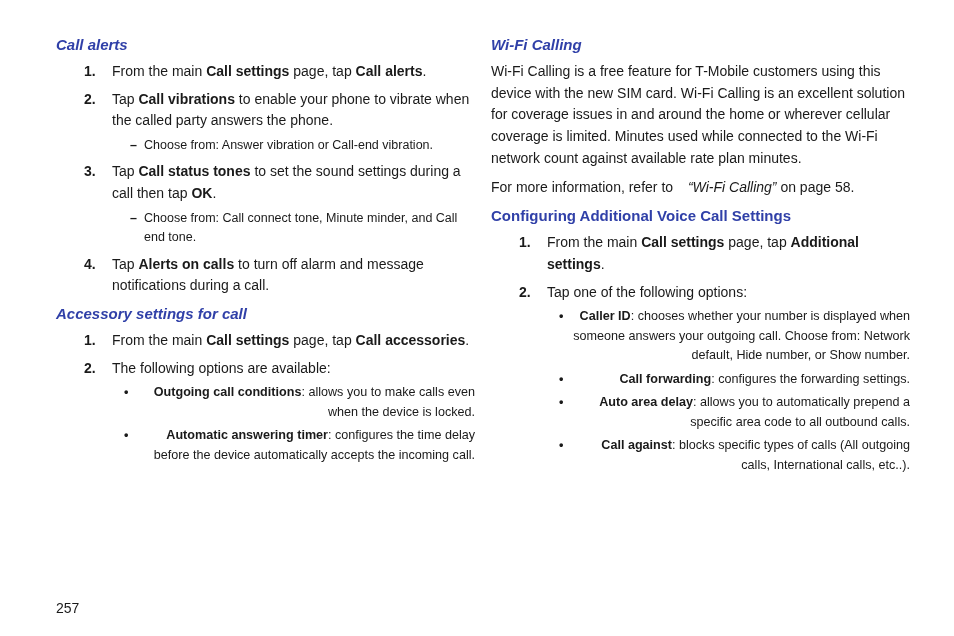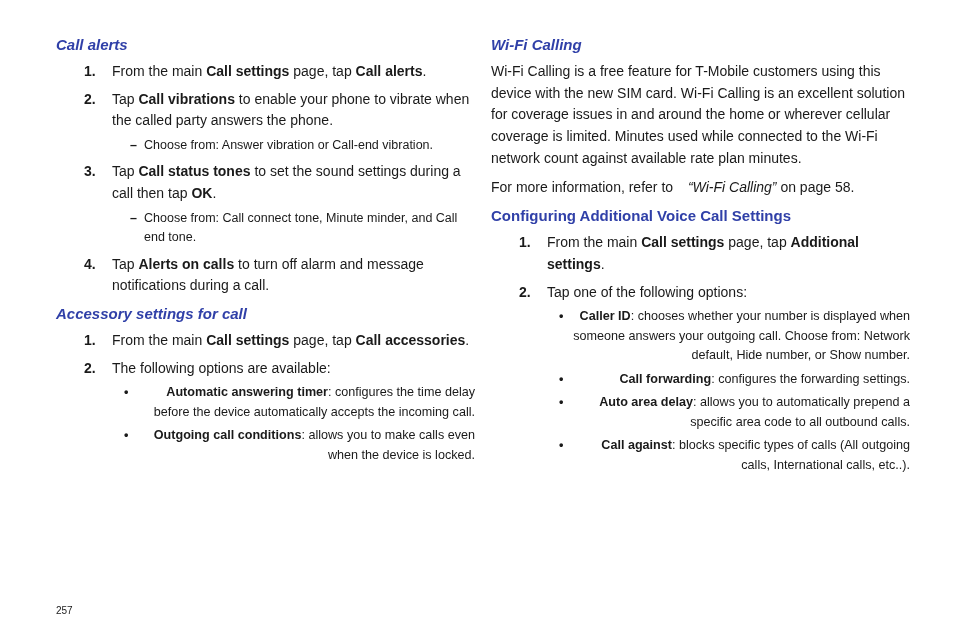--- a/index.html
+++ b/index.html
@@ -90,21 +90,21 @@
       position: absolute;
       left: 0;
       font-weight: bold;
     }
     .para {
       line-height: 1.55;
       margin-bottom: 8px;
     }
     .bold { font-weight: bold; }
     .pagenum {
-      font-size: 10px;
+      font-size: 14px;
       margin-top: 12px;
     }
     .xref { font-style: italic; margin-left: 11px; }
   </style>
 </head>
 <body>
 
 <div class="columns">
 
   <div class="col">
@@ -137,22 +137,22 @@
     <div class="sec-heading">Accessory settings for call</div>
     <ol class="numbered">
       <li>
         <span class="num">1.</span>
         <span>From the main </span><span class="bold">Call settings</span><span> page, tap </span><span class="bold">Call accessories</span><span>.</span>
       </li>
       <li>
         <span class="num">2.</span>
         <span>The following options are available:</span>
         <ul class="bullet-list">
+          <li><span class="bold">Outgoing call conditions</span><span>: allows you to make calls even when the device is locked.</span></li>
           <li><span class="bold">Automatic answering timer</span><span>: configures the time delay before the device automatically accepts the incoming call.</span></li>
-          <li><span class="bold">Outgoing call conditions</span><span>: allows you to make calls even when the device is locked.</span></li>
         </ul>
       </li>
     </ol>
   </div>
 
   <div class="col">
     <div class="sec-heading">Wi-Fi Calling</div>
     <p class="para">Wi-Fi Calling is a free feature for T-Mobile customers using this device with the new SIM card. Wi-Fi Calling is an excellent solution for coverage issues in and around the home or wherever cellular coverage is limited. Minutes used while connected to the Wi-Fi network count against available rate plan minutes.</p>
     <p class="para">
       <span>For more information, refer to </span><span class="xref">“Wi-Fi Calling”</span><span>  on page 58.</span>

